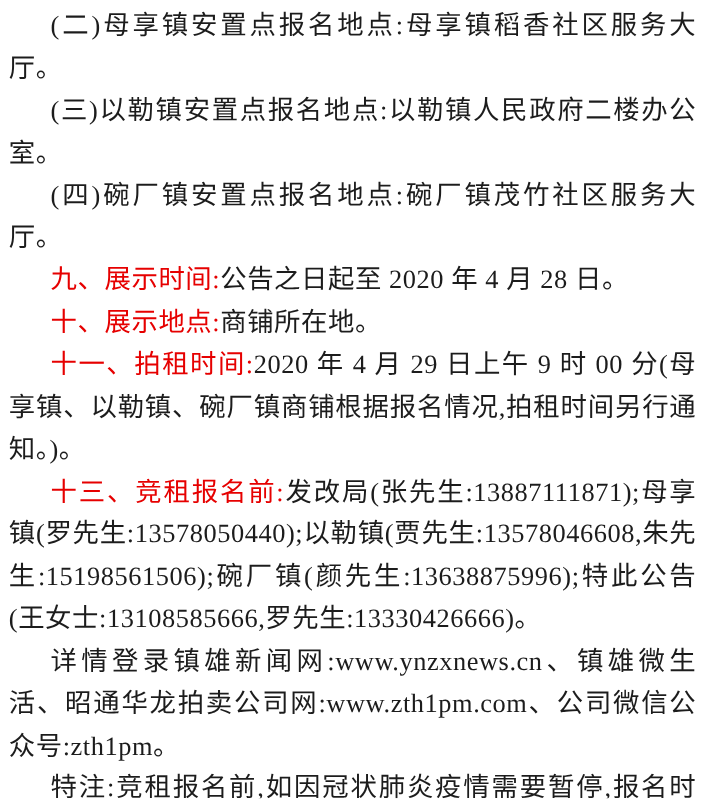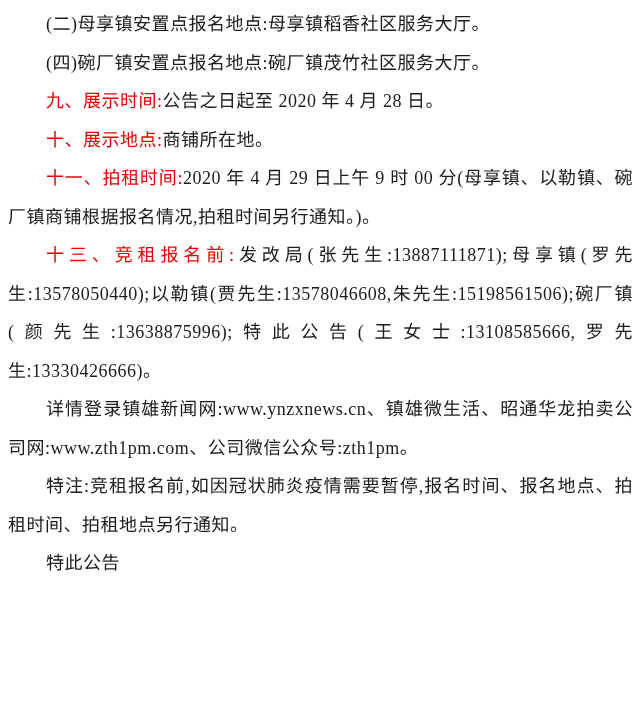--- a/index.html
+++ b/index.html
@@ -7,21 +7,21 @@
     padding: 0;
     background: #ffffff;
   }
   .page {
     box-sizing: border-box;
     width: 643px;
     height: 726px;
     padding: 5px 10px 0 8px;
     background: #ffffff;
     font-family: "Liberation Serif", "DejaVu Serif", serif;
-    font-size: 18px;
+    font-size: 24px;
     line-height: 38.5px;
     color: #1c1c1c;
     text-align: justify;
     letter-spacing: 0.5px;
     overflow: hidden;
   }
   .para {
     margin: 0;
     text-indent: 38px;
   }
@@ -33,20 +33,21 @@
     font-weight: 400;
   }
 </style>
 </head>
 <body>
 
 <div class="page">
 
   <p class="para"><span>(二)母享镇安置点报名地点:母享镇稻香社区服务大厅。</span></p>
 
+  <p class="para"><span>(三)以勒镇安置点报名地点:以勒镇人民政府二楼办公室。</span></p>
 
   <p class="para"><span>(四)碗厂镇安置点报名地点:碗厂镇茂竹社区服务大厅。</span></p>
 
   <p class="para"><span class="h">九、展示时间:</span><span>公告之日起至 2020 年 4 月 28 日。</span></p>
 
   <p class="para"><span class="h">十、展示地点:</span><span>商铺所在地。</span></p>
 
   <p class="para"><span class="h">十一、拍租时间:</span><span>2020 年 4 月 29 日上午 9 时 00 分(母享镇、以勒镇、碗厂镇商铺根据报名情况,拍租时间另行通知。)。</span></p>
 
 

